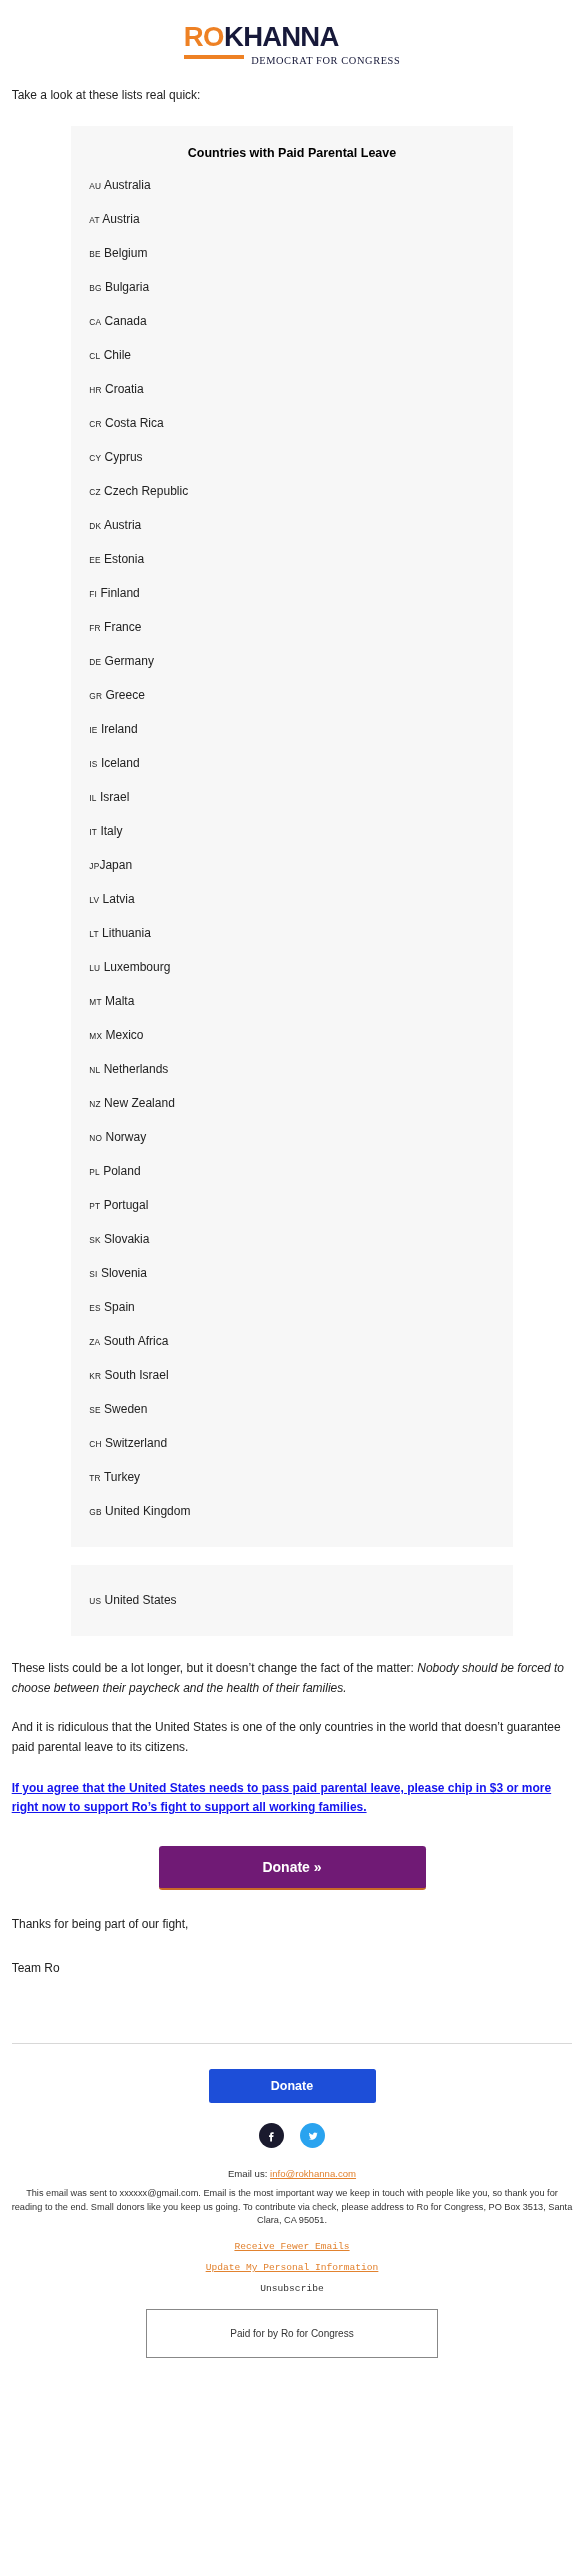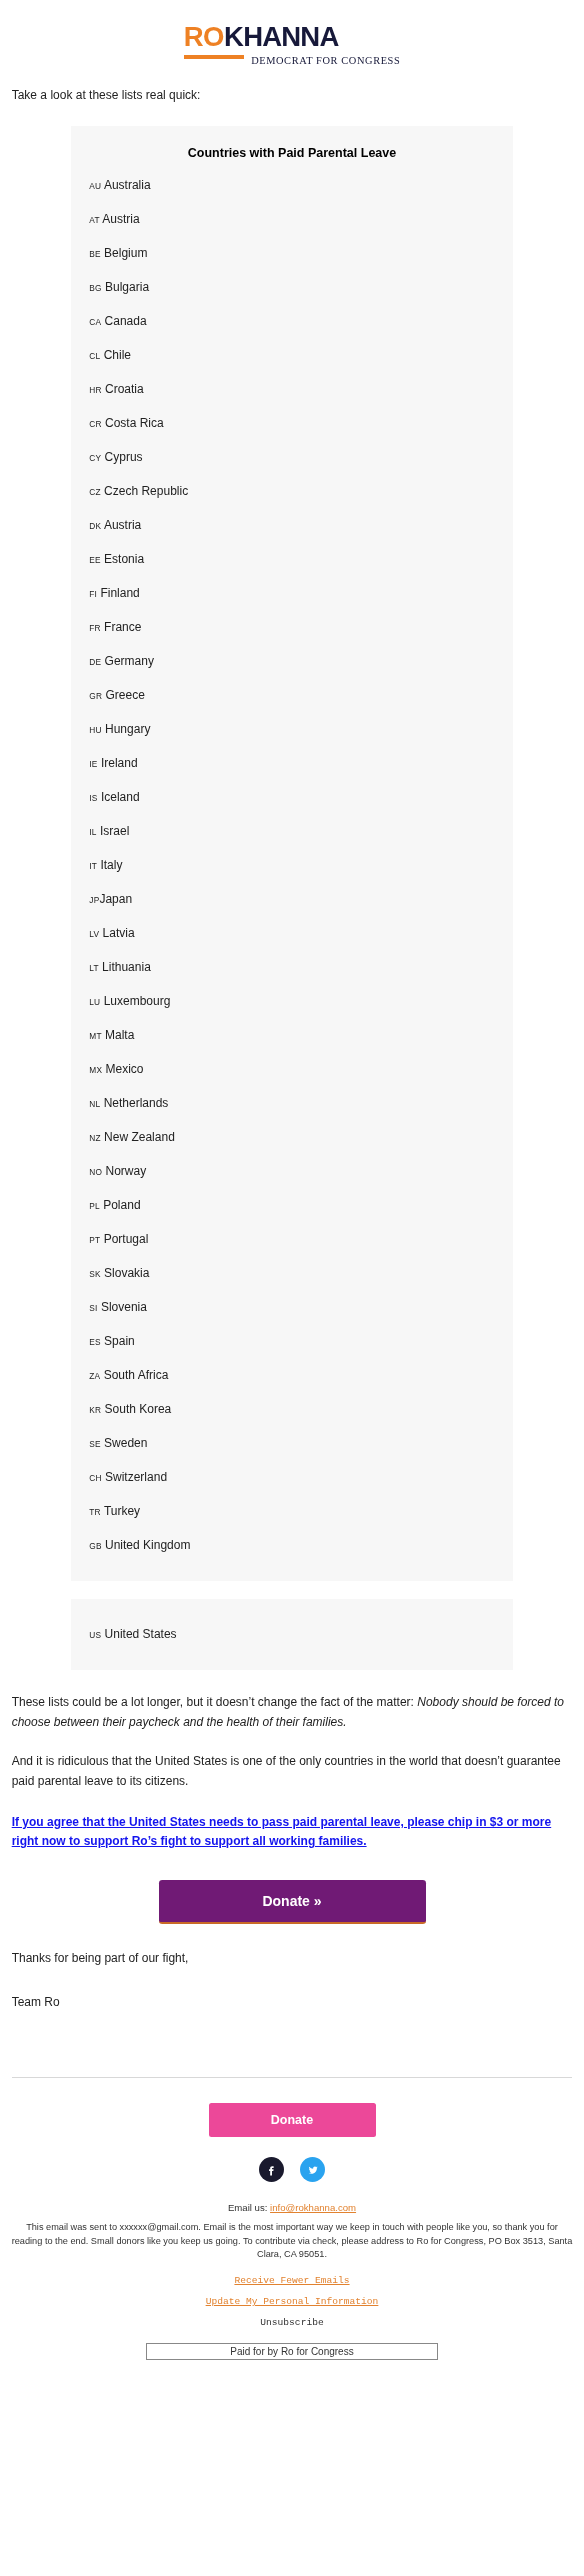--- a/index.html
+++ b/index.html
@@ -156,21 +156,21 @@
     border-top: 0.8px solid #d8d8d8;
     margin: 65px 11.7px 0 11.7px;
   }
   .footer {
     text-align: center;
     padding: 25px 11.7px 33px 11.7px;
   }
   .footer-donate {
     display: inline-block;
     width: 167px;
-    background: #ec4899;
+    background: #1d4ed8;
     border: none;
     border-radius: 2.5px;
     color: #ffffff;
     font-size: 12.5px;
     font-weight: bold;
     padding: 10px 0 10px 0;
     cursor: pointer;
     font-family: "Liberation Sans", sans-serif;
   }
   .socials {
@@ -220,21 +220,21 @@
     font-weight: normal;
   }
   .footer-links .plain {
     color: #333;
     text-decoration: none;
   }
   .paid-box {
     display: inline-block;
     margin-top: 5px;
     border: 0.8px solid #888;
-    padding: 2px 0;
+    padding: 18px 0;
     width: 292px;
     font-size: 10px;
     color: #333;
   }
 </style>
 </head>
 <body>
 
 <div class="page">
 
@@ -264,41 +264,40 @@
         <li class="country-item"><span class="cc">HR</span><span> Croatia</span></li>
         <li class="country-item"><span class="cc">CR</span><span> Costa Rica</span></li>
         <li class="country-item"><span class="cc">CY</span><span> Cyprus</span></li>
         <li class="country-item"><span class="cc">CZ</span><span> Czech Republic</span></li>
         <li class="country-item"><span class="cc">DK</span><span> Austria</span></li>
         <li class="country-item"><span class="cc">EE</span><span> Estonia</span></li>
         <li class="country-item"><span class="cc">FI</span><span> Finland</span></li>
         <li class="country-item"><span class="cc">FR</span><span> France</span></li>
         <li class="country-item"><span class="cc">DE</span><span> Germany</span></li>
         <li class="country-item"><span class="cc">GR</span><span> Greece</span></li>
-        <li class="country-item"><span class="cc">HU</span><span> Hungary</span></li>
         <li class="country-item"><span class="cc">IE</span><span> Ireland</span></li>
         <li class="country-item"><span class="cc">IS</span><span> Iceland</span></li>
         <li class="country-item"><span class="cc">IL</span><span> Israel</span></li>
         <li class="country-item"><span class="cc">IT</span><span> Italy</span></li>
         <li class="country-item"><span class="cc">JP</span><span>Japan</span></li>
         <li class="country-item"><span class="cc">LV</span><span> Latvia</span></li>
         <li class="country-item"><span class="cc">LT</span><span> Lithuania</span></li>
         <li class="country-item"><span class="cc">LU</span><span> Luxembourg</span></li>
         <li class="country-item"><span class="cc">MT</span><span> Malta</span></li>
         <li class="country-item"><span class="cc">MX</span><span> Mexico</span></li>
         <li class="country-item"><span class="cc">NL</span><span> Netherlands</span></li>
         <li class="country-item"><span class="cc">NZ</span><span> New Zealand</span></li>
         <li class="country-item"><span class="cc">NO</span><span> Norway</span></li>
         <li class="country-item"><span class="cc">PL</span><span> Poland</span></li>
         <li class="country-item"><span class="cc">PT</span><span> Portugal</span></li>
         <li class="country-item"><span class="cc">SK</span><span> Slovakia</span></li>
         <li class="country-item"><span class="cc">SI</span><span> Slovenia</span></li>
         <li class="country-item"><span class="cc">ES</span><span> Spain</span></li>
         <li class="country-item"><span class="cc">ZA</span><span> South Africa</span></li>
-        <li class="country-item"><span class="cc">KR</span><span> South Korea</span></li>
+        <li class="country-item"><span class="cc">KR</span><span> South Israel</span></li>
         <li class="country-item"><span class="cc">SE</span><span> Sweden</span></li>
         <li class="country-item"><span class="cc">CH</span><span> Switzerland</span></li>
         <li class="country-item"><span class="cc">TR</span><span> Turkey</span></li>
         <li class="country-item"><span class="cc">GB</span><span> United Kingdom</span></li>
       </ul>
   </div>
 
   <div class="panel">
     <ul class="country-list">
         <li class="country-item"><span class="cc">US</span><span> United States</span></li>

